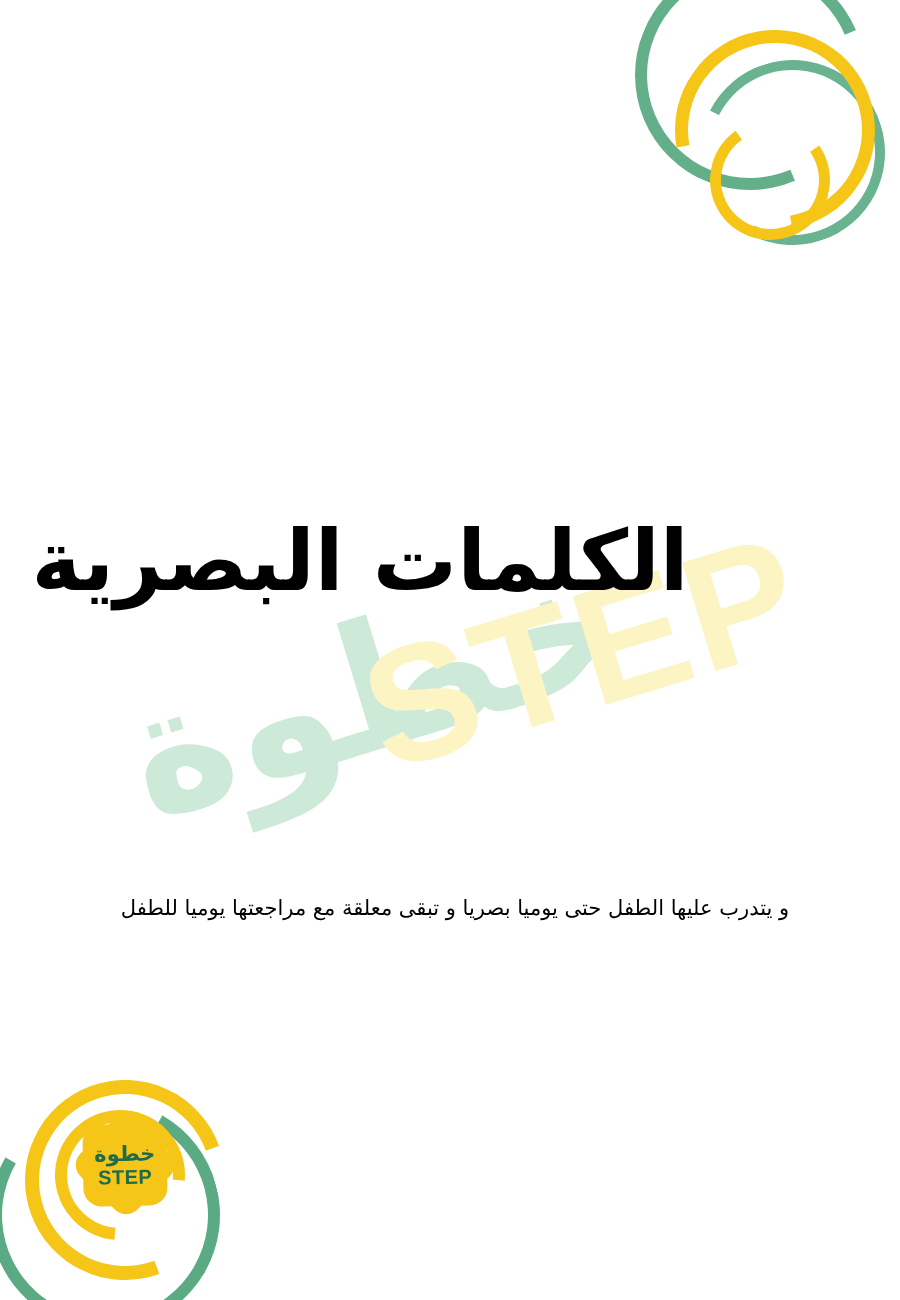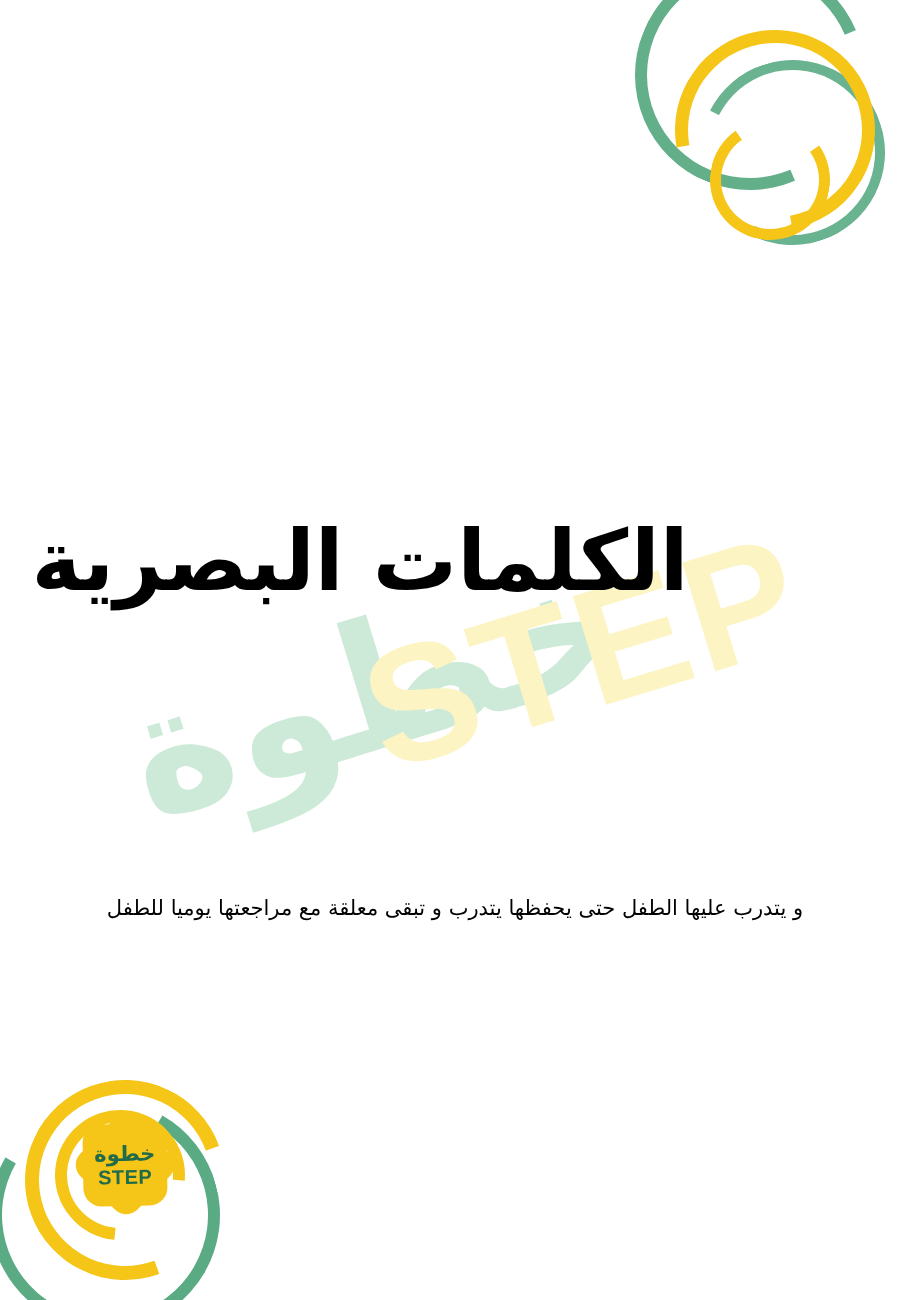--- a/index.html
+++ b/index.html
@@ -217,21 +217,21 @@
   <div class="ring ring-yellow-top-b"></div>
 
   <div class="watermark">
     <span class="wm-ar">خطوة</span>
     <span class="wm-en">STEP</span>
   </div>
 
   <h1 class="title">الكلمات البصرية</h1>
 
   <div class="body-text">
-    <span class="line">و يتدرب عليها الطفل حتى يحفظها يتدرب و تبقى معلقة مع مراجعتها يوميا للطفل</span>
+    <span class="line">و يتدرب عليها الطفل حتى يوميا بصريا و تبقى معلقة مع مراجعتها يوميا للطفل</span>
   </div>
 
   <div class="ring ring-green-bot-a"></div>
   <div class="ring ring-yellow-bot-a"></div>
   <div class="ring ring-yellow-bot-b"></div>
 
   <div class="logo-badge">
     <span class="logo-ar">خطوة</span>
     <span class="logo-en">STEP</span>
   </div>

